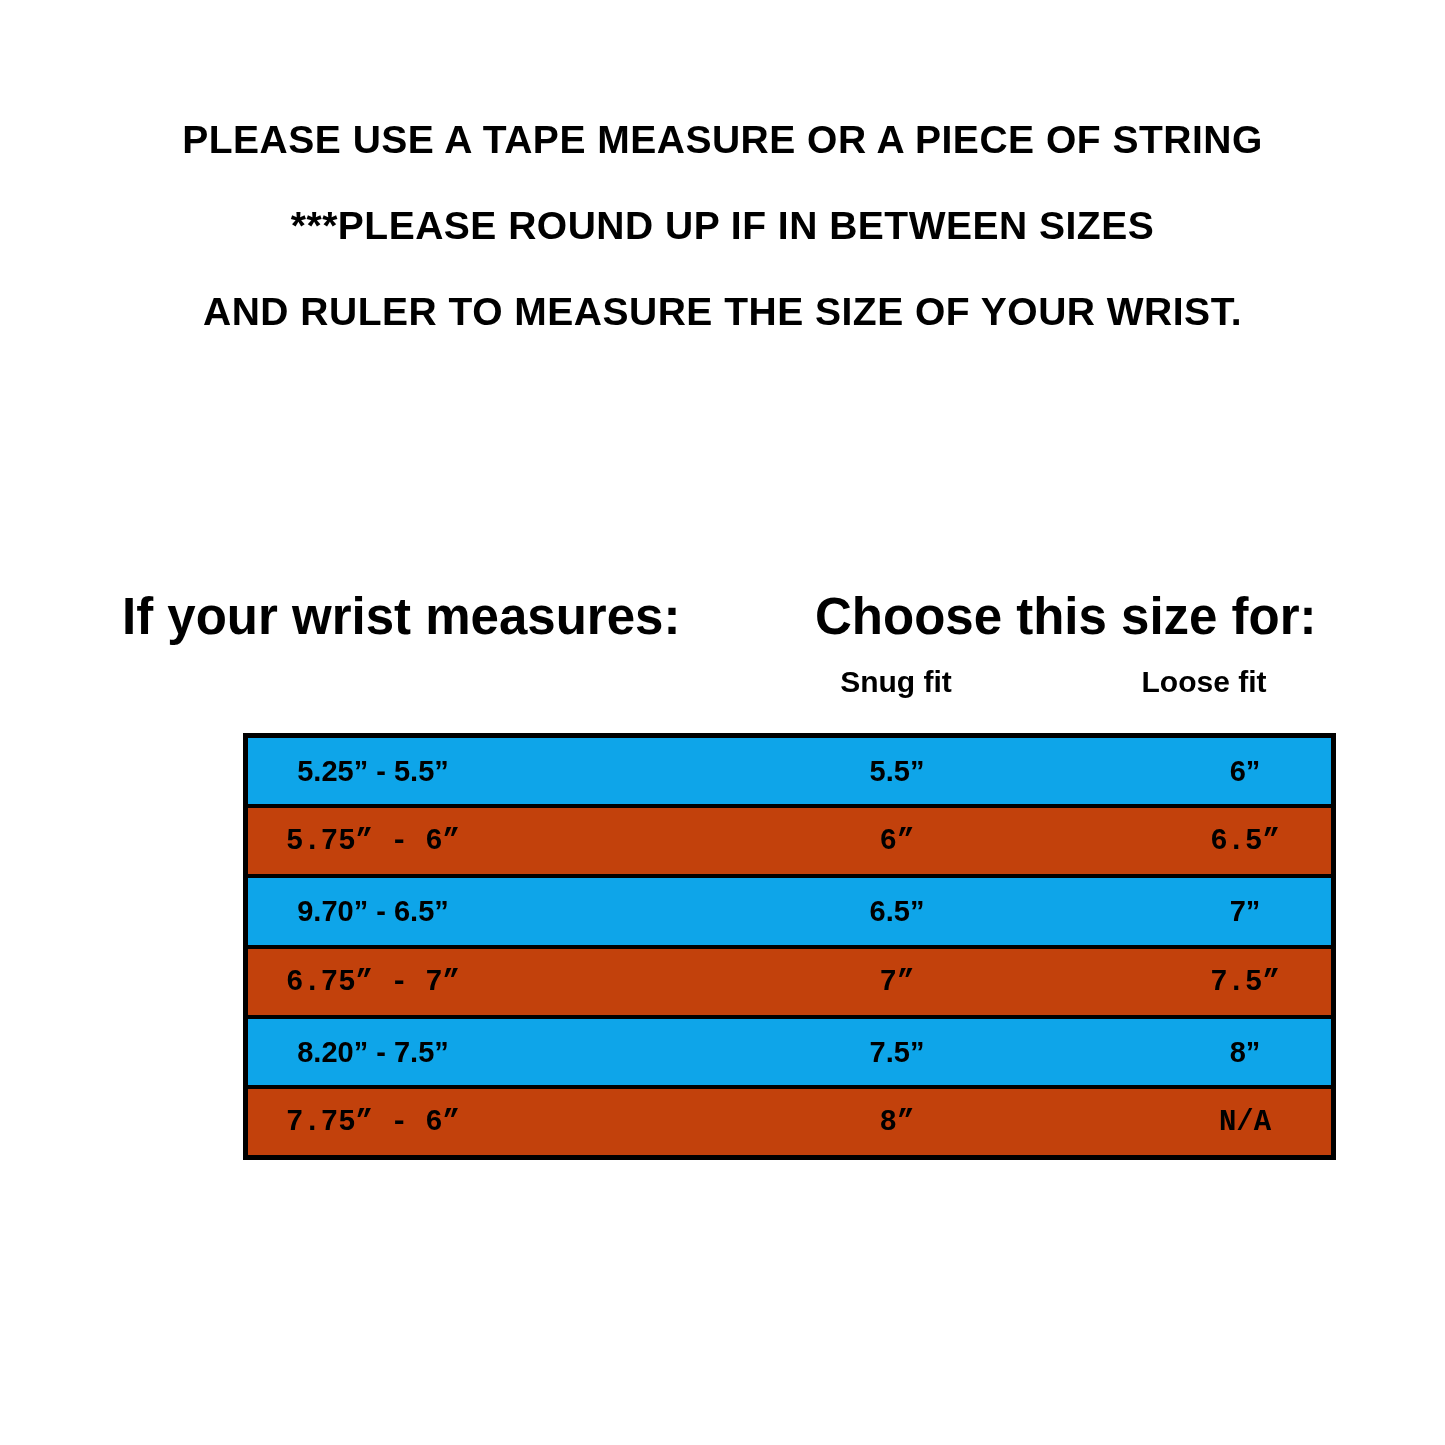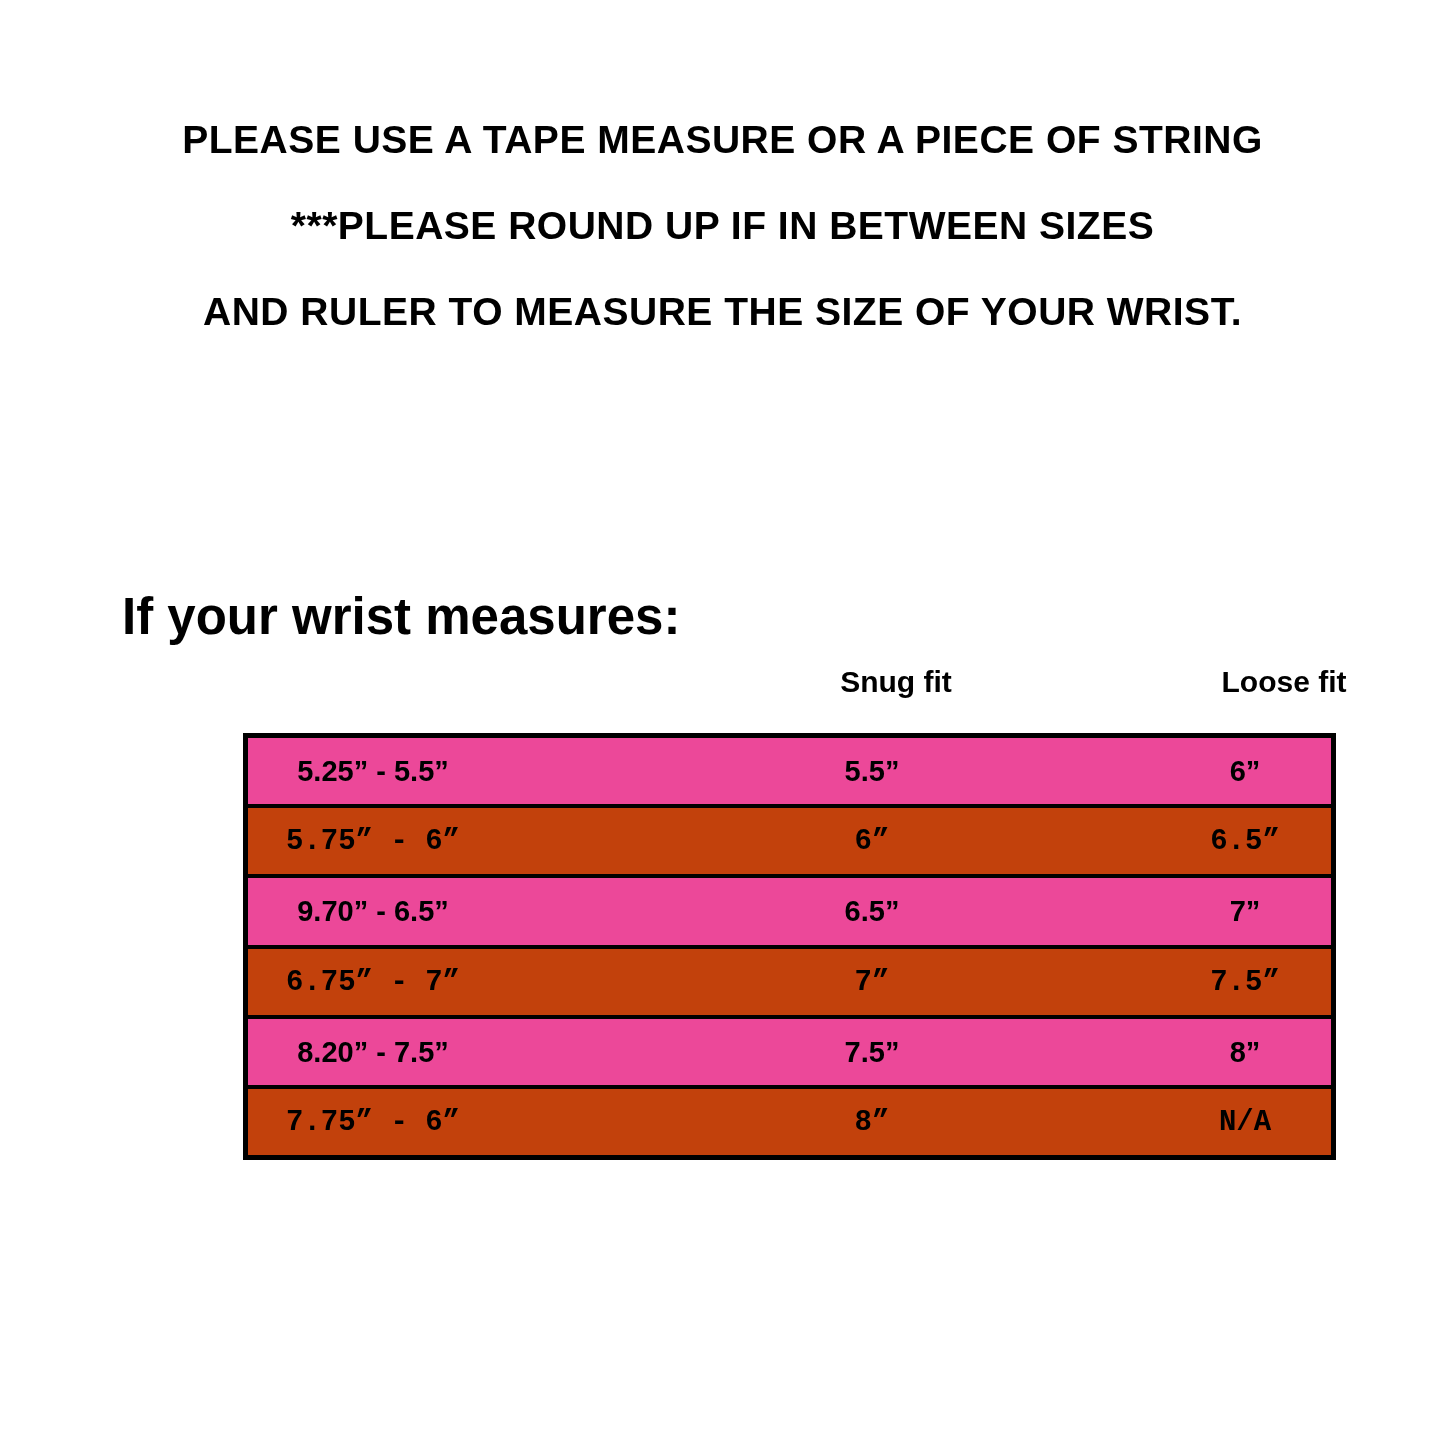--- a/index.html
+++ b/index.html
@@ -43,68 +43,69 @@
 
   .subhdr {
     position: absolute;
     top: 659px;
     font-size: 30px;
     line-height: 45px;
     transform: translateX(-50%);
     white-space: nowrap;
   }
   .snug-hdr  { left: 896px; }
-  .loose-hdr { left: 1284px; }
+  .loose-hdr { left: 1204px; }
 
   
   .size-table {
     position: absolute;
     left: 243px;
     top: 733px;
     width: 1093px;
     height: 427px;
     border: 5px solid #000000;
     box-sizing: border-box;
     display: flex;
     flex-direction: column;
     background: #ffffff;
   }
   .t-row {
     position: relative;
     flex: 1;
     border-bottom: 4px solid #000000;
-    background: #ec4899;
+    background: #0ea5e9;
   }
   .t-row:last-child { border-bottom: none; }
   .t-row.shaded { background: #c2410c; font-family: Liberation Mono, monospace; }
 
   .t-row span {
     position: absolute;
     top: 50%;
     transform: translate(-50%, -50%);
     font-size: 29px;
     line-height: 29px;
     white-space: nowrap;
   }
   .t-row .c1 { left: 125px; }
-  .t-row .c2 { left: 624px; text-align: center; }
+  .t-row .c2 { left: 649px; text-align: center; }
   .t-row .c3 { left: 997px; }
 </style>
 </head>
 <body>
 
 <div class="canvas">
 
   <div class="instructions">
     <p>PLEASE USE A TAPE MEASURE OR A PIECE OF STRING</p>
     <p>***PLEASE ROUND UP IF IN BETWEEN SIZES</p>
     <p>AND RULER TO MEASURE THE SIZE OF YOUR WRIST.</p>
   </div>
 
   <div class="hdr wrist-hdr">If your wrist measures:</div>
+  <div class="hdr choose-hdr">Choose this size for:</div>
 
   <div class="subhdr snug-hdr">Snug fit</div>
   <div class="subhdr loose-hdr">Loose fit</div>
 
   <div class="size-table">
     <div class="t-row">
       <span class="c1">5.25” - 5.5”</span>
       <span class="c2">5.5”</span>
       <span class="c3">6”</span>
     </div>

